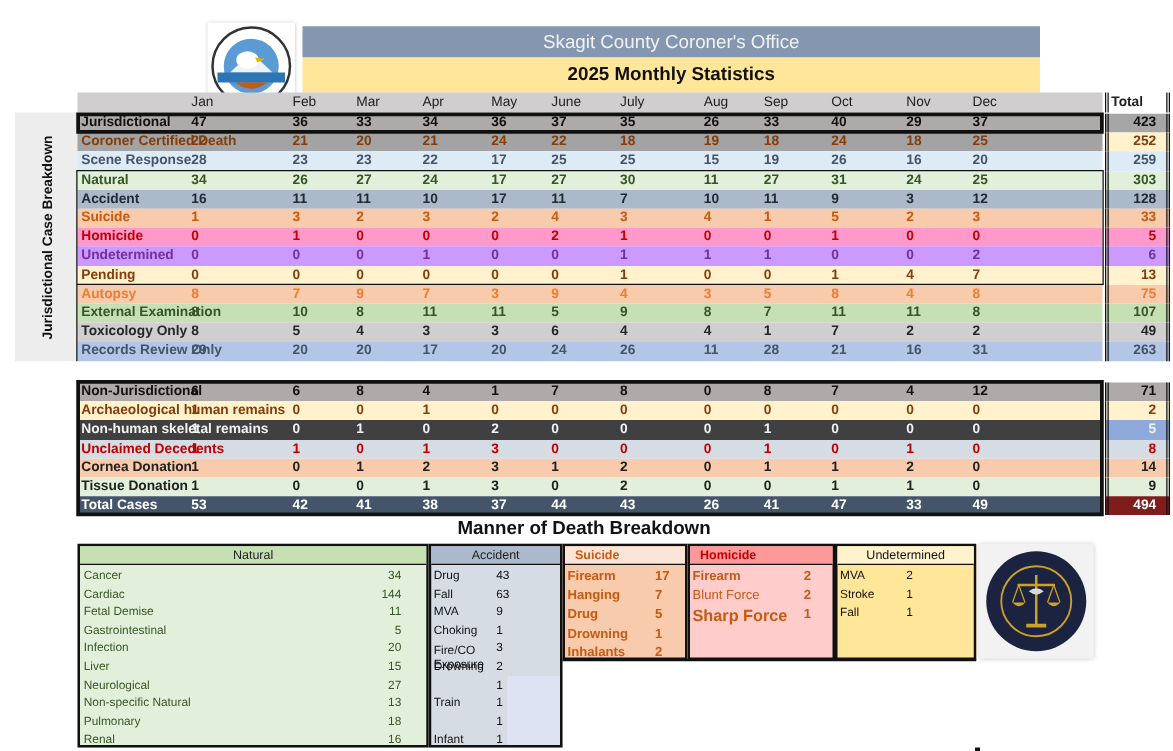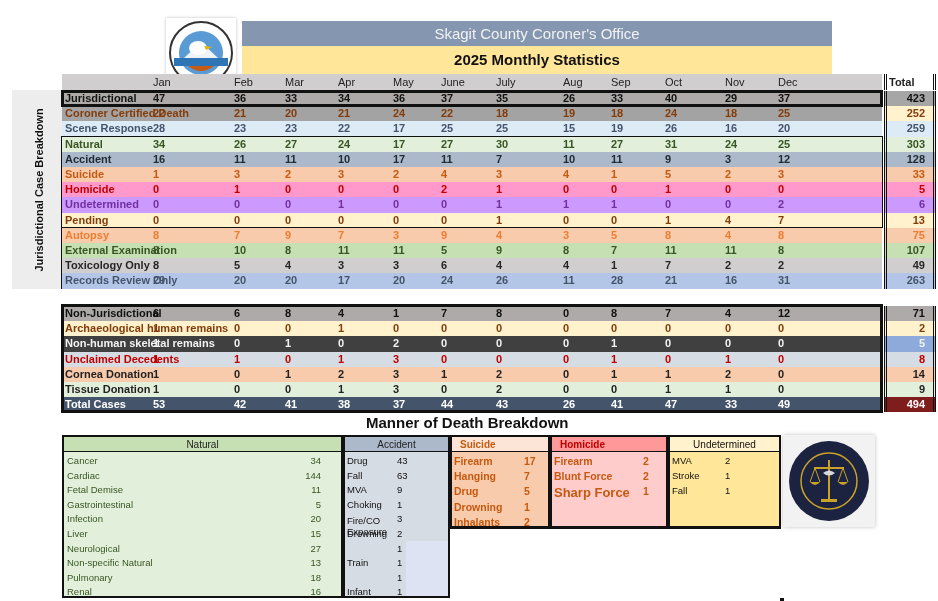--- a/index.html
+++ b/index.html
@@ -461,21 +461,21 @@
       <span class="bl" style="left: 72px; top: 48.4px; color: rgb(197, 90, 17); font-weight: bold; font-size: 10.5px;">5</span>
       <span class="bl" style="left: 2px; top: 63.6px; color: rgb(197, 90, 17); font-weight: bold; font-size: 10.5px;">Drowning</span>
       <span class="bl" style="left: 72px; top: 63.6px; color: rgb(197, 90, 17); font-weight: bold; font-size: 10.5px;">1</span>
       <span class="bl" style="left: 2px; top: 78.8px; color: rgb(197, 90, 17); font-weight: bold; font-size: 10.5px;">Inhalants</span>
       <span class="bl" style="left: 72px; top: 78.8px; color: rgb(197, 90, 17); font-weight: bold; font-size: 10.5px;">2</span>
     </div>
     <div class="box" style="left: 550px; top: 435px; width: 118px; height: 93px; background: rgb(255, 204, 204);">
       <div class="bhdr" style="left: 0px; top: 0px; width: 100%; height: 15px; background: rgb(255, 153, 153); color: rgb(192, 0, 0); text-align: left; padding-left: 8px; border-bottom: 1px solid rgb(17, 17, 17); font-weight: bold;">Homicide</div>
       <span class="bl" style="left: 2px; top: 18px; color: rgb(197, 90, 17); font-weight: bold; font-size: 10.5px;">Firearm</span>
       <span class="bl" style="left: 91px; top: 18px; color: rgb(197, 90, 17); font-weight: bold; font-size: 10.5px;">2</span>
-      <span class="bl" style="left: 2px; top: 33.2px; color: rgb(197, 90, 17); font-weight: bold; font-size: 10.5px;">Blunt Force</span>
+      <span class="bl" style="left: 2px; top: 33.2px; color: rgb(197, 90, 17); font-weight: normal; font-size: 10.5px;">Blunt Force</span>
       <span class="bl" style="left: 91px; top: 33.2px; color: rgb(197, 90, 17); font-weight: bold; font-size: 10.5px;">2</span>
       <span class="bl" style="left: 2px; top: 48.4px; color: rgb(197, 90, 17); font-weight: bold; font-size: 13px;">Sharp Force</span>
       <span class="bl" style="left: 91px; top: 48.4px; color: rgb(197, 90, 17); font-weight: bold; font-size: 10.5px;">1</span>
     </div>
     <div class="box" style="left: 668px; top: 435px; width: 113px; height: 93px; background: rgb(255, 230, 153);">
       <div class="bhdr" style="left: 0px; top: 0px; width: 100%; height: 15px; background: rgb(255, 242, 204); color: rgb(17, 17, 17); text-align: center; padding-left: 0px; border-bottom: 1px solid rgb(17, 17, 17);">Undetermined</div>
       <span class="bl" style="left: 2px; top: 18px; color: rgb(17, 17, 17);">MVA</span>
       <span class="bl" style="left: 55px; top: 18px; color: rgb(17, 17, 17);">2</span>
       <span class="bl" style="left: 2px; top: 33.2px; color: rgb(17, 17, 17);">Stroke</span>
       <span class="bl" style="left: 55px; top: 33.2px; color: rgb(17, 17, 17);">1</span>

